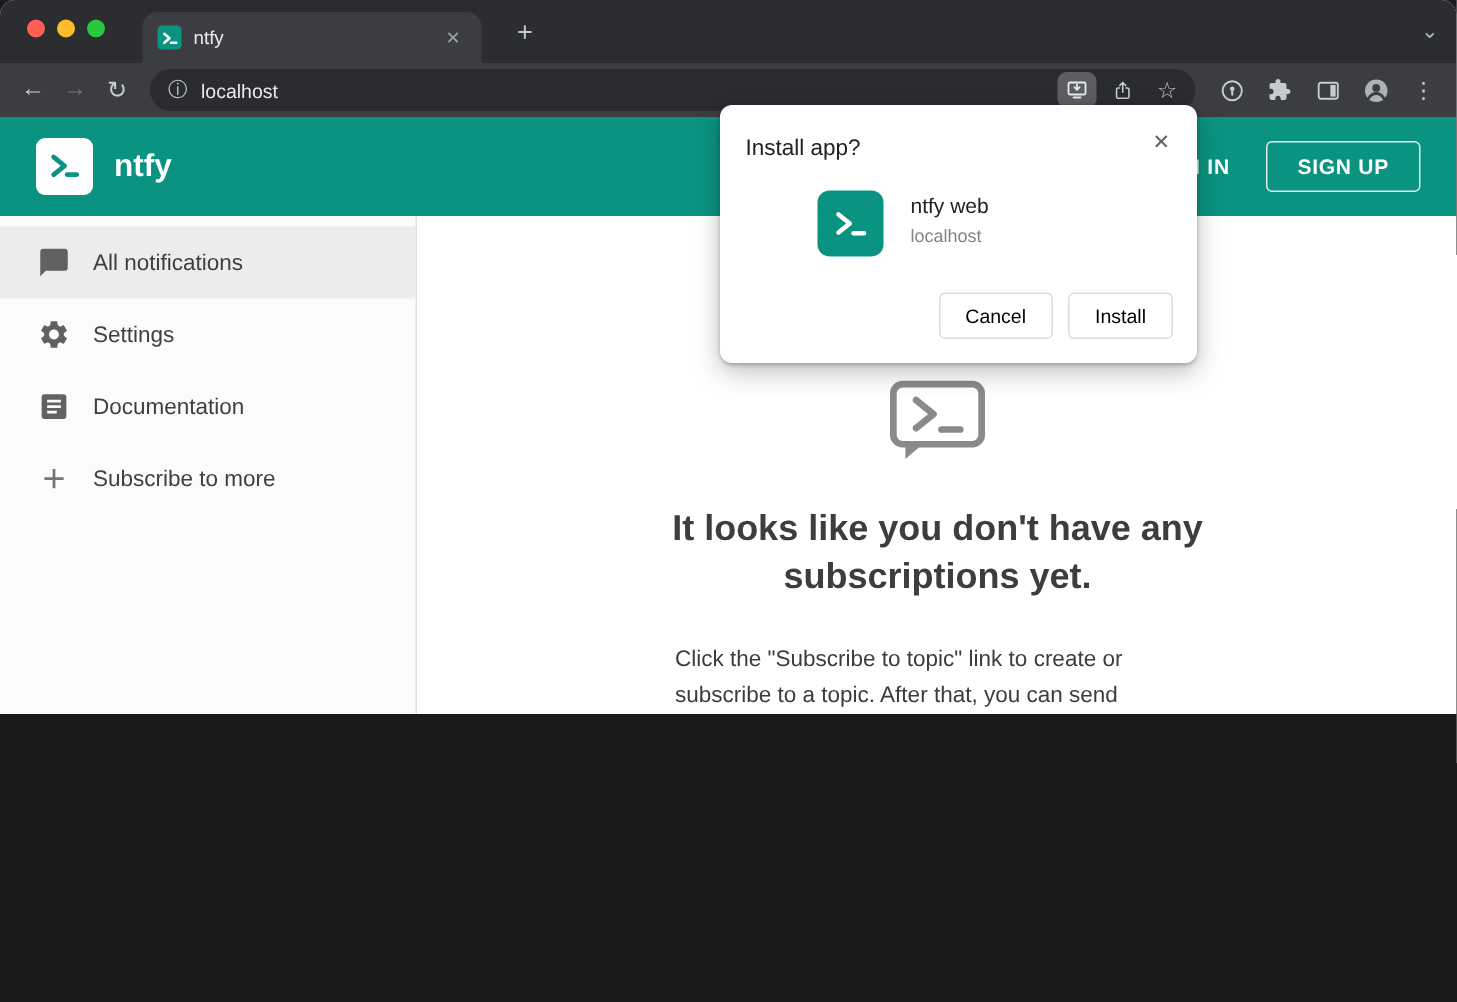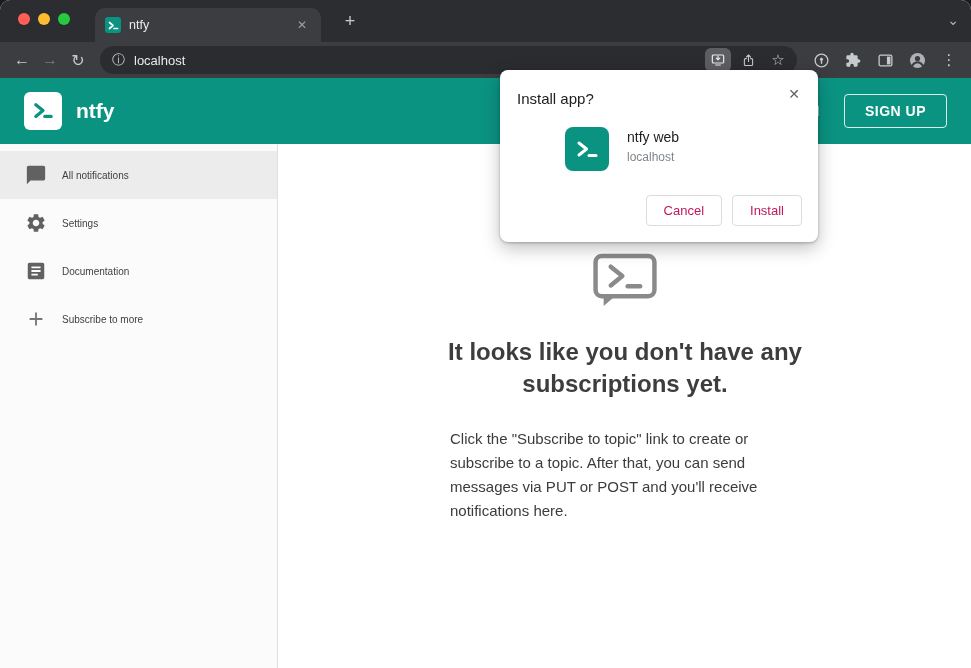--- a/index.html
+++ b/index.html
@@ -1,17 +1,17 @@
 <!DOCTYPE html>
 <html><head>
 <meta charset="utf-8">
 <style>
   * { margin:0; padding:0; box-sizing:border-box; }
   html,body { width:971px; height:668px; background:#1b1b1d; font-family:"Liberation Sans","DejaVu Sans",sans-serif; }
-  .window { position:relative; width:971px; height:668px; border-radius:10px 10px 0 0; overflow:hidden; background:#fff; }
+  .window { position:relative; width:971px; height:476px; border-radius:10px 10px 0 0; overflow:hidden; background:#fff; }
 
   
   .tabstrip { position:absolute; top:0; left:0; right:0; height:42px; background:#2c2d30; }
   .traffic { position:absolute; top:13px; left:18px; display:flex; gap:8px; }
   .light { width:12px; height:12px; border-radius:50%; }
   .light.red{ background:#ff5f57; } .light.yellow{ background:#febc2e; } .light.green{ background:#28c840; }
   .tab { position:absolute; left:95px; top:8px; width:226px; height:34px; background:#3c3d41; border-radius:10px 10px 0 0; display:flex; align-items:center; padding:0 10px; }
   .tab-favicon { width:16px; height:16px; border-radius:3px; background:#0b9382; display:flex; align-items:center; justify-content:center; flex:none; }
   .tab-title { color:#e8eaed; font-size:12.5px; margin-left:8px; flex:1; white-space:nowrap; overflow:hidden; }
   .tab-close { color:#9aa0a6; font-size:12px; padding:2px 4px; cursor:default; }
@@ -37,40 +37,40 @@
   .app-title { color:#fff; font-size:21px; font-weight:bold; margin-left:14px; }
   .header-actions { margin-left:auto; display:flex; align-items:center; gap:18px; }
   .signin-btn { color:#fff; font-size:14px; font-weight:bold; letter-spacing:0.5px; padding:8px 6px; }
   .signup-btn { color:#fff; font-size:14px; font-weight:bold; letter-spacing:0.5px; border:1px solid rgba(255,255,255,0.85); border-radius:4px; padding:8px 20px; }
 
   
   .sidebar { position:absolute; top:144px; left:0; bottom:0; width:278px; background:#fbfbfb; border-right:1px solid #e0e0e0; padding-top:7px; }
   .side-item { height:48px; display:flex; align-items:center; padding-left:24px; cursor:default; }
   .side-item.selected { background:#ececec; }
   .side-icon { width:24px; height:24px; display:flex; align-items:center; justify-content:center; flex:none; }
-  .side-label { margin-left:14px; font-size:10px; color:#3f3f3f; }
+  .side-label { margin-left:14px; font-size:15px; color:#3f3f3f; }
 
   
   .main { position:absolute; top:144px; left:279px; right:0; bottom:0; background:#fff; }
   .empty { width:430px; margin:0 auto; padding-top:108px; text-align:center; }
   .empty-heading { margin-top:22px; font-size:24px; font-weight:700; color:#3d3d3d; line-height:1.35; }
   .empty-body { width:350px; margin:26px auto 0; text-align:left; font-size:15px; line-height:1.6; color:#3c3c3c; }
   .empty-body p + p { margin-top:16px; }
   .teal-link { color:#0b9382; text-decoration:underline; cursor:pointer; }
 
   
-  .dialog { position:absolute; left:480px; top:70px; width:318px; background:#fff; border-radius:8px; box-shadow:0 1px 3px rgba(0,0,0,0.25), 0 6px 18px rgba(0,0,0,0.25); padding:20px 16px 16px 17px; z-index:20;margin-left:20px; }
+  .dialog { position:absolute; left:480px; top:70px; width:318px; background:#fff; border-radius:8px; box-shadow:0 1px 3px rgba(0,0,0,0.25), 0 6px 18px rgba(0,0,0,0.25); padding:20px 16px 16px 17px; z-index:20; }
   .dialog-title { font-size:15px; font-weight:500; color:#202124; }
   .dialog-close { position:absolute; top:14px; right:14px; color:#5f6368; font-size:14px; padding:2px 4px; }
   .dialog-row { margin-top:20px; display:flex; align-items:flex-start; gap:18px;padding-left:48px; }
   .dialog-app-icon { width:44px; height:44px; border-radius:8px; background:#0b9382; display:flex; align-items:center; justify-content:center; flex:none; }
   .dialog-app-name { font-size:14px; color:#202124; padding-top:2px; }
   .dialog-app-origin { font-size:12px; color:#80868b; margin-top:5px; }
   .dialog-buttons { display:flex; justify-content:flex-end; gap:10px; margin-top:24px; }
-  .dialog-btn { font-size:13px; font-weight:500; color:#be185d; background:#fff; border:1px solid #dadce0; border-radius:4px; padding:7px 17px; cursor:default; }
+  .dialog-btn { font-size:13px; font-weight:500; color:#000000; background:#fff; border:1px solid #dadce0; border-radius:4px; padding:7px 17px; cursor:default; }
 </style>
 </head>
 <body>
 
 <div class="window">
 
   <div class="tabstrip">
     <div class="traffic">
       <span class="light red"></span>
       <span class="light yellow"></span>

